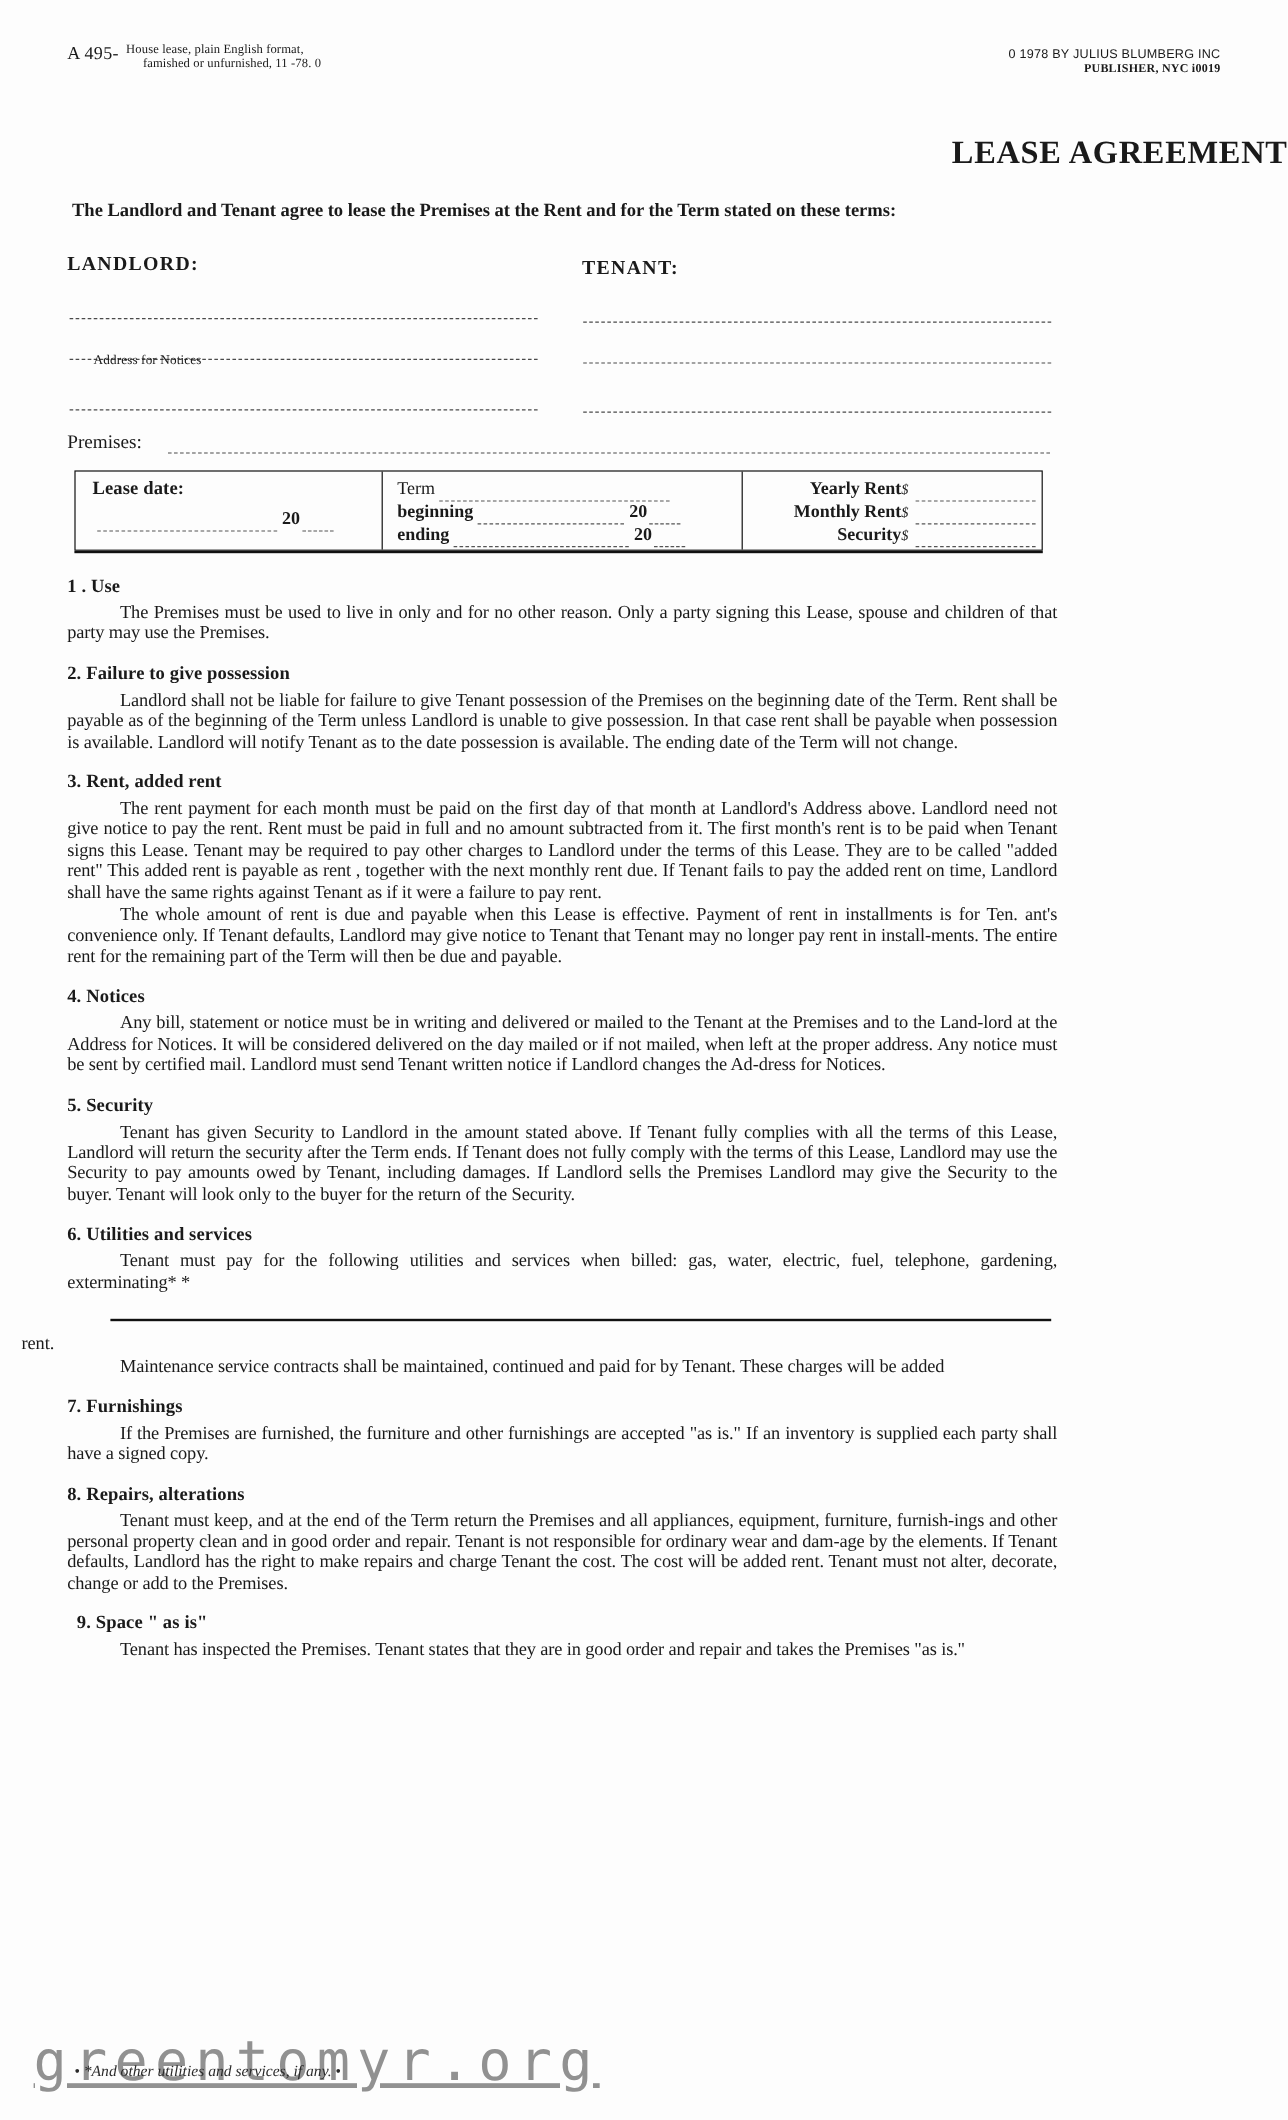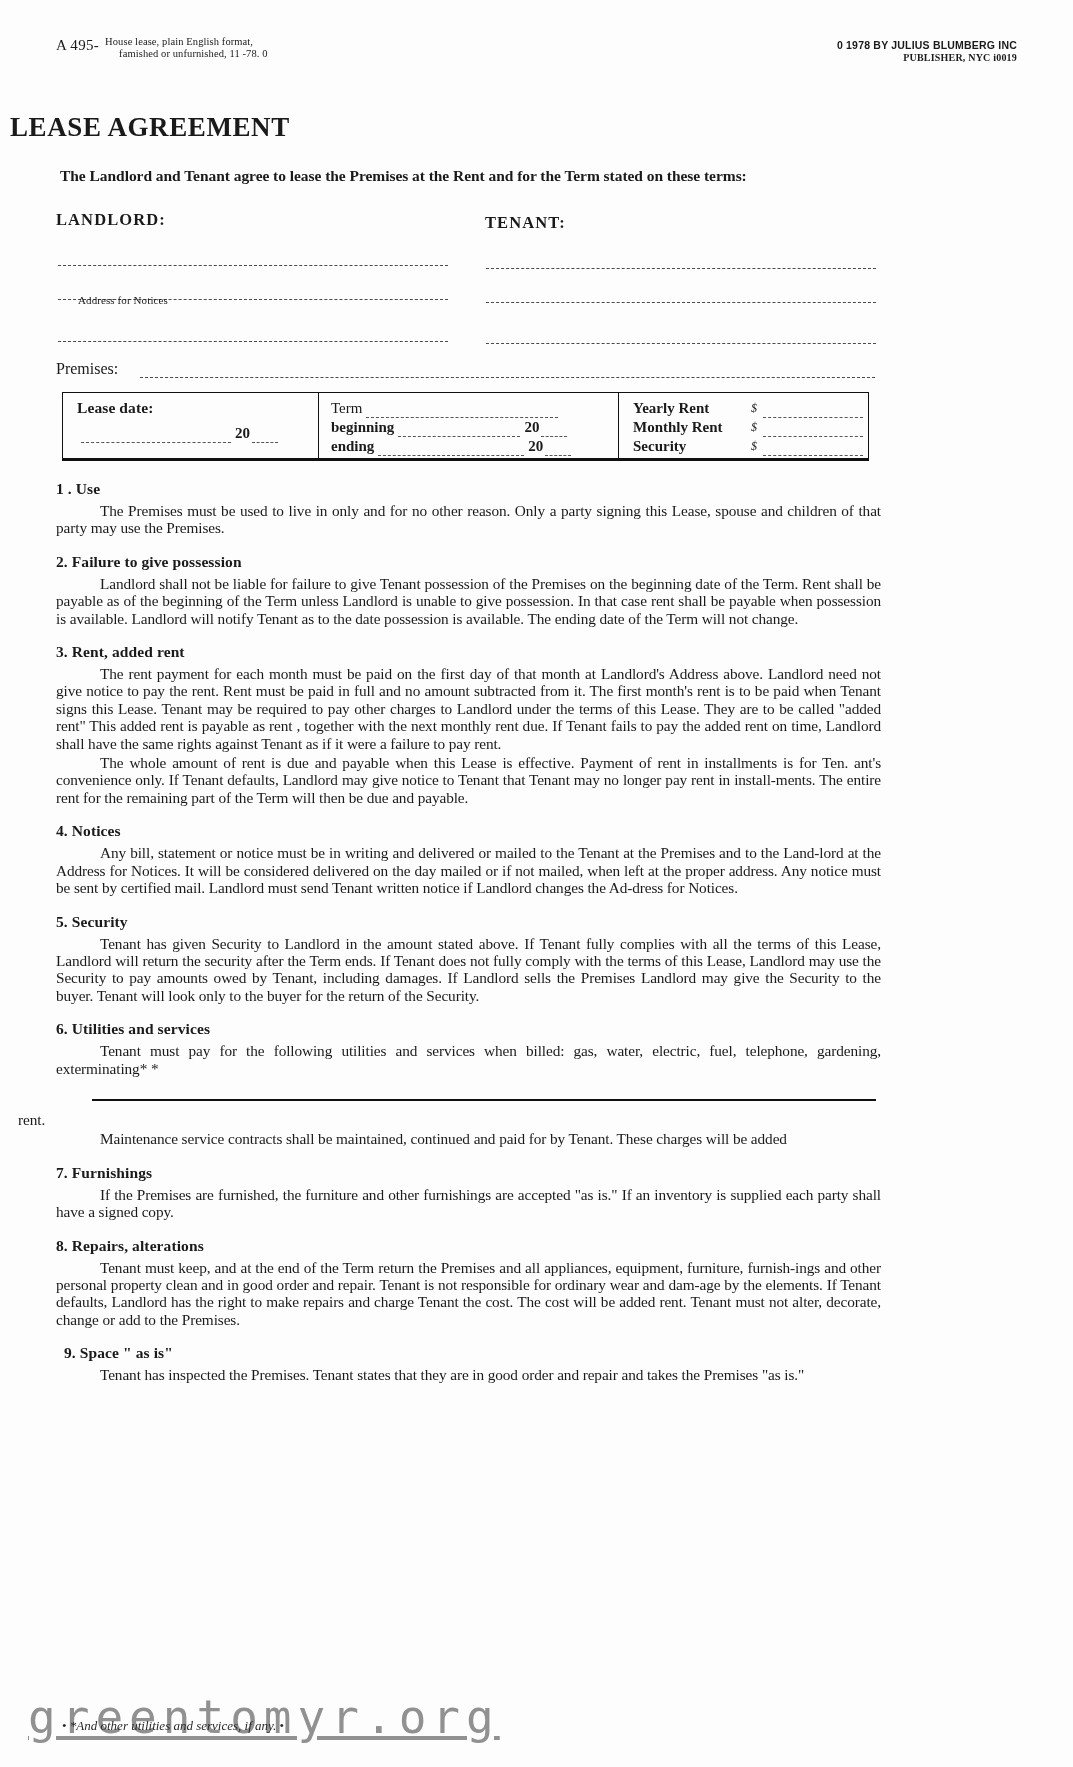--- a/index.html
+++ b/index.html
@@ -47,38 +47,38 @@
   }
   .hdr-right {
     position: absolute;
     right: 56px;
     top: 3px;
     text-align: right;
     font-family: "Liberation Sans", "DejaVu Sans", sans-serif;
   }
   .hdr-right .l1 {
     font-size: 10.5px;
-    font-weight: bold;
+    font-weight: normal;
     letter-spacing: .2px;
   }
   .hdr-right .l2 {
     font-size: 10px;
     font-weight: bold;
     font-family: "Liberation Serif", serif;
     letter-spacing: .2px;
     margin-top: 1px;
   }
 
   
   .title {
     position: absolute;
     top: 112px;
-    left: 10px;
+    left: 0;
     right: 0;
-    text-align: left;
+    text-align: right;
     font-size: 27px;
     font-weight: bold;
     letter-spacing: .6px;
   }
   .subtitle {
     position: absolute;
     top: 167px;
     left: 60px;
     right: 56px;
     font-size: 15.5px;
@@ -126,21 +126,21 @@
     height: 65px;
     border: 1.4px solid #111;
     box-shadow: 0 2px 0 0 #111;
     display: flex;
   }
   .lb-cell {
     position: relative;
     padding: 6px 0 0 14px;
     box-sizing: border-box;
   }
-  .lb-cell + .lb-cell { border-left: 1.4px solid #111; }
+  .lb-cell + .lb-cell { border-left: 1.4px solid #111; text-align: right; }
   .lb-c1 { width: 255px; }
   .lb-c2 { width: 300px; padding-left: 12px; }
   .lb-c3 { flex: 1; }
 
   .lb-title {
     font-size: 15.5px;
     font-weight: bold;
     letter-spacing: .1px;
   }
   .lb-row {

